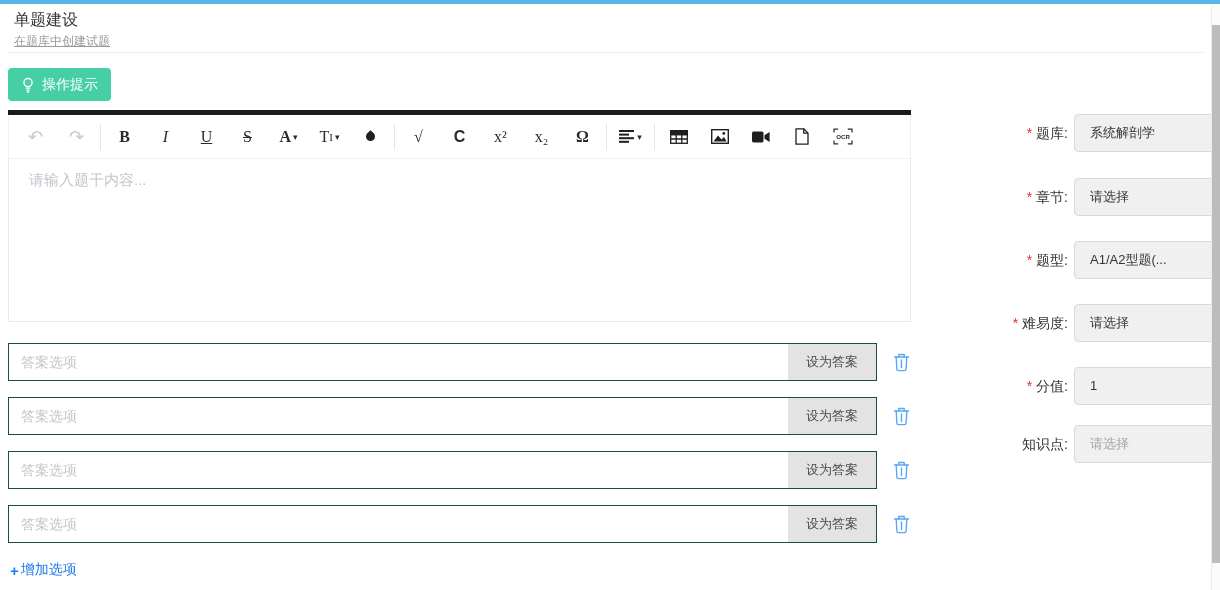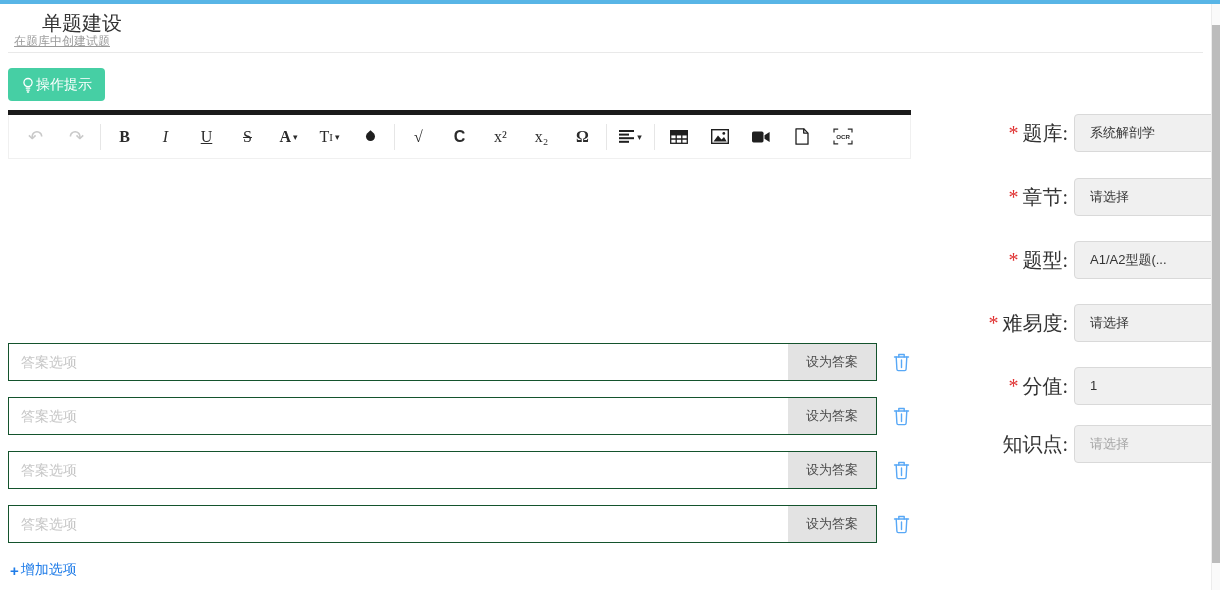--- a/index.html
+++ b/index.html
@@ -4,26 +4,26 @@
 <style>
   html,body{margin:0;padding:0;}
   body{
     width:1220px;height:590px;position:relative;overflow:hidden;
     background:#fff;font-family:"Liberation Sans","DejaVu Sans",sans-serif;
     -webkit-font-smoothing:antialiased;
   }
   
   .topbar{position:absolute;left:0;top:0;width:1220px;height:4px;background:#58b5e6;}
   
-  .page-title{position:absolute;left:14px;top:10px;font-size:20px;color:#333;margin-left:28px;}
+  .page-title{position:absolute;left:14px;top:10px;font-size:16px;color:#333;}
   .page-subtitle{position:absolute;left:14px;top:33px;font-size:12px;color:#9a9a9a;text-decoration:underline;}
   .header-divider{position:absolute;left:8px;top:52px;width:1195px;height:1px;background:#e9e9e9;}
   
   .tips-btn{
-    position:absolute;left:8px;top:68px;height:33px;display:flex;align-items:center;gap:1px;
+    position:absolute;left:8px;top:68px;height:33px;display:flex;align-items:center;gap:7px;
     background:#46cfa4;color:#fff;font-size:14px;padding:0 13px;border:none;border-radius:4px;cursor:pointer;
   }
   
   .editor{position:absolute;left:8px;top:110px;width:903px;}
   .editor-blackbar{height:5px;background:#1b1b1b;}
   .toolbar{
     height:44px;background:#fff;border:1px solid #f0f0f0;border-top:none;
     display:flex;align-items:center;padding:0 6px;box-sizing:border-box;
   }
   .tb-btn{
@@ -62,23 +62,22 @@
     position:absolute;left:884px;top:10px;width:18px;height:19px;background:none;border:none;padding:0;cursor:pointer;
   }
   .add-option{
     position:absolute;left:10px;top:561px;font-size:14px;color:#1f7ce8;text-decoration:none;
     display:flex;align-items:center;gap:2px;cursor:pointer;
   }
   .add-plus{font-size:15px;font-weight:bold;}
   
   .field-row{position:absolute;height:38px;}
   .field-label{
-    position:absolute;left:930px;width:138px;text-align:right;font-size:20px;color:#333;line-height:38px;
+    position:absolute;left:930px;width:138px;text-align:right;font-size:14px;color:#333;line-height:38px;
     white-space:nowrap;
-    font-family:Liberation Serif, serif;
   }
   .req-star{color:#e03131;margin-right:4px;}
   .field-box{
     position:absolute;left:1074px;width:150px;height:38px;background:#f0f0f0;border:1px solid #d9d9d9;
     border-radius:4px;box-sizing:border-box;font-size:13px;color:#333;line-height:36px;padding-left:15px;
     cursor:pointer;white-space:nowrap;overflow:hidden;
   }
   .field-box.placeholder{color:#a5a5a5;}
   
   .scroll-track{position:absolute;left:1211px;top:4px;width:9px;height:586px;background:#fafafa;border-left:1px solid #ececec;box-sizing:border-box;z-index:10;}
@@ -188,20 +187,23 @@
         <path d="M8.7 0.8 V5.1 H13"></path>
       </svg>
     </button>
     <button class="tb-btn sans">
       <svg width="20" height="17" viewBox="0 0 20 17" fill="none">
         <path d="M1 4.5 V1.2 H5.2 M14.8 1.2 H19 V4.5 M19 12.5 V15.8 H14.8 M5.2 15.8 H1 V12.5" stroke="#2b2b2b" stroke-width="1.2"></path>
         <text x="10" y="11" text-anchor="middle" font-size="6.2" font-weight="bold" fill="#2b2b2b" font-family="Liberation Sans, sans-serif">OCR</text>
       </svg>
     </button>
   </div>
+  <div class="editor-body">
+    <div class="editor-placeholder">请输入题干内容...</div>
+  </div>
 </div>
 
 <div class="option-row" style="top:343px">
   <div class="opt-group">
     <input class="opt-input" placeholder="答案选项" style="">
     <button class="set-answer-btn">设为答案</button>
   </div>
   <button class="trash-btn">
     <svg width="17" height="19" viewBox="0 0 17 19" fill="none" stroke="#58a8f6" stroke-width="1.4" stroke-linecap="round" stroke-linejoin="round">
       <path d="M1.5 4 H15.5"></path>

